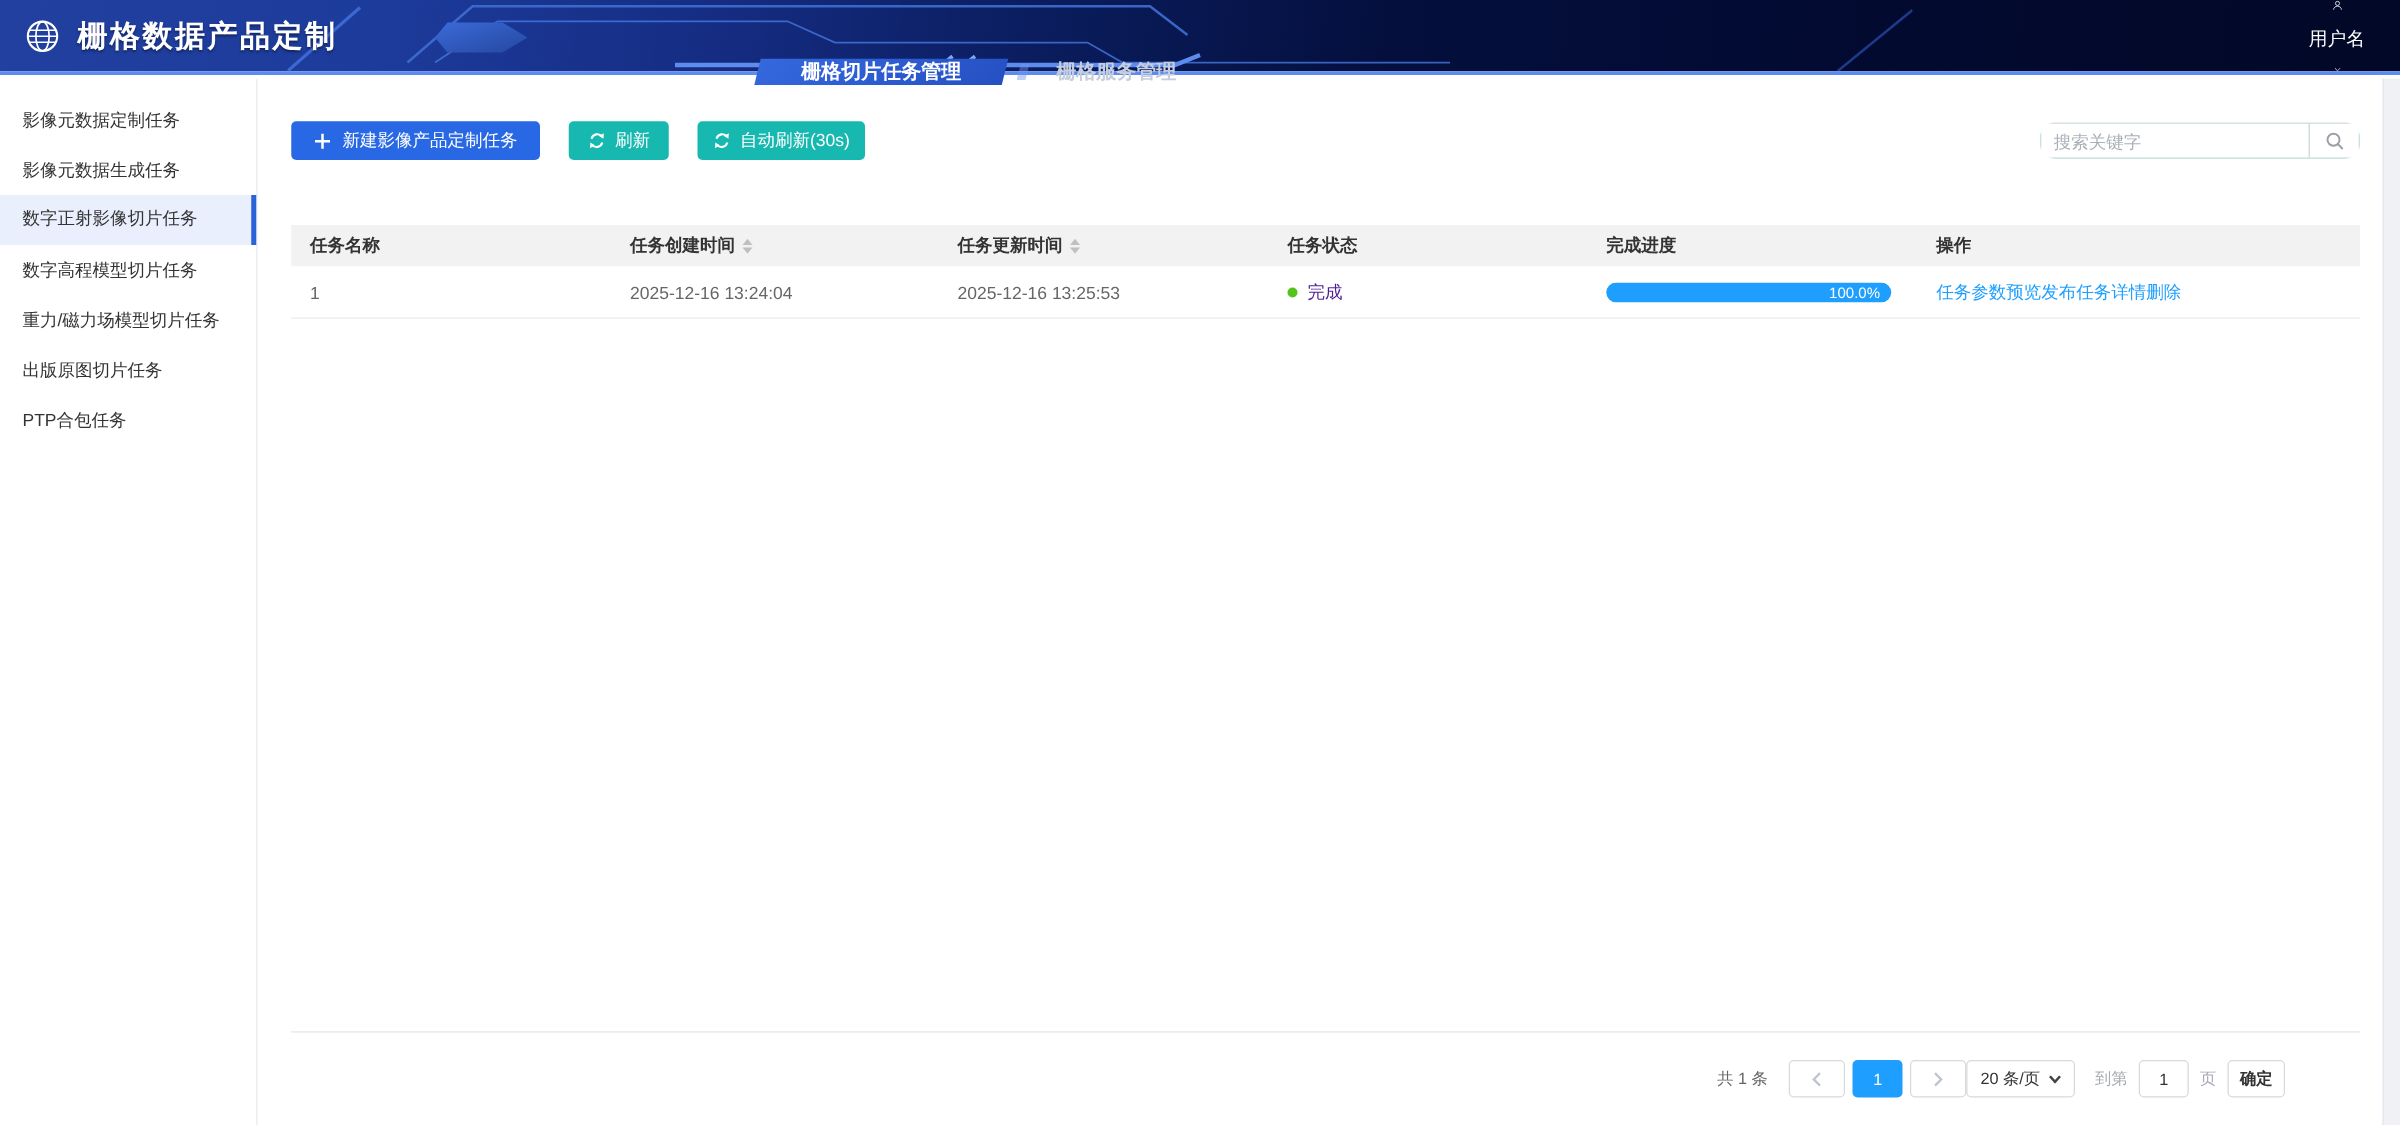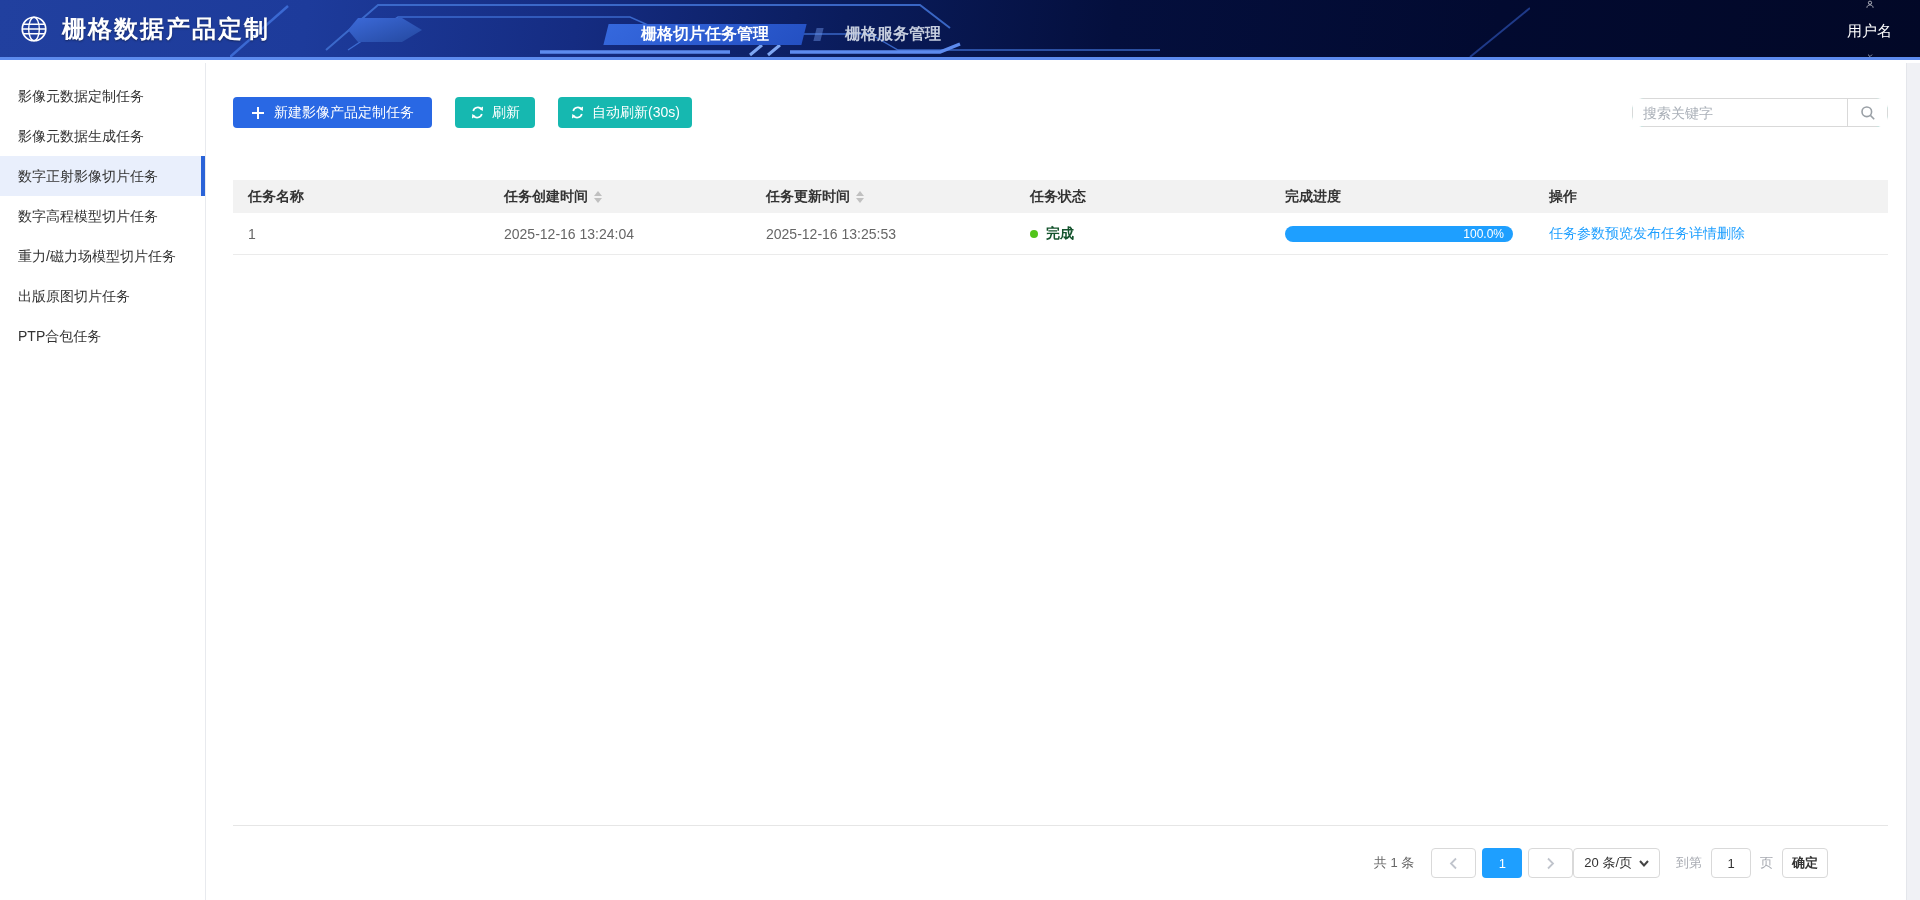--- a/index.html
+++ b/index.html
@@ -13,21 +13,21 @@
   .header {
     position:absolute; left:0; top:0; width:1920px; height:60px;
     background:linear-gradient(97deg,#21409f 0%,#1d3b9b 16%,#152c82 30%,#0a1c5c 44%,#040f3d 58%,#020a30 78%,#020827 100%);
     border-bottom:3px solid #5d8bee;
     display:flex; align-items:center;
   }
   .logo-wrap { display:flex; align-items:center; gap:12px; padding-left:18px; position:relative; z-index:2; }
   .logo-title { color:#fff; font-size:24px; font-weight:800; letter-spacing:2px; text-shadow:0 1px 2px rgba(0,0,0,.4); white-space:nowrap; }
   .header-deco { position:absolute; left:230px; top:0; width:1300px; height:57px; pointer-events:none; }
 
-  .nav-tabs { position:absolute; left:600px; top:0; height:68px; display:flex; align-items:center; z-index:1; }
+  .nav-tabs { position:absolute; left:600px; top:0; height:68px; display:flex; align-items:flex-end; z-index:1; }
   .nav-tab { position:relative; display:flex; align-items:center; justify-content:center;
              color:#c6cede; font-size:16px; font-weight:700; cursor:pointer; white-space:nowrap; }
   .nav-tab.active { width:210px; color:#fff; }
   .nav-tab:not(.active){ padding:0 35px; }
   .nav-tab.active .tab-bg {
     position:absolute; left:6px; right:6px; top:0; bottom:0;
     transform:skewX(-14deg);
     background:linear-gradient(135deg,#3568dd 0%,#2c5bd0 55%,#2450c2 100%);
   }
   .nav-tab.active .tab-echo {
@@ -39,21 +39,21 @@
   .user-wrap { position:absolute; right:28px; top:0; height:57px; display:flex; align-items:center; gap:13px; cursor:pointer;flex-direction:column; }
   .user-name { color:#fff; font-size:15px; }
 
   
   .sidebar {
     position:absolute; left:0; top:63px; width:206px; bottom:0;
     background:#fff; border-right:1px solid #e8eaee; padding-top:13px;
   }
   .side-item { position:relative; height:40px; line-height:40px; padding-left:18px;
                font-size:14px; color:#333; cursor:pointer; white-space:nowrap; }
-  .side-item.active { background:#e9effc; }
+  .side-item.active { background:#e9effc;font-family:Liberation Mono, monospace; }
   .side-item.active::after { content:""; position:absolute; right:0; top:0; bottom:0; width:4px; background:#2a63d8; }
 
   
   .content { position:absolute; left:207px; top:63px; right:0; bottom:0; background:#fff; padding:0 32px 0 26px; }
 
   .toolbar { margin-top:34px; height:31px; display:flex; align-items:center; }
   .btn { display:flex; align-items:center; justify-content:center; height:31px; border:none;
          border-radius:4px; color:#fff; font-size:14px; cursor:pointer; font-family:inherit; }
   .btn-new { background:#2968e4; padding:0 18px; gap:9px; }
   .btn-teal { background:#16b8b0; gap:7px; }
@@ -74,21 +74,21 @@
   .tbody-row { height:42px; color:#666; border-bottom:1px solid #ebebeb; }
   .td { padding-left:15px; display:flex; align-items:center; overflow:hidden; white-space:nowrap; }
   .c1{width:256px;} .c2{width:262px;} .c3{width:264px;} .c4{width:255px;} .c5{width:264px;} .c6{flex:1;}
 
   .sort-caret { display:inline-flex; flex-direction:column; gap:2px; margin-left:6px; }
   .sort-caret i { width:0; height:0; border-left:4px solid transparent; border-right:4px solid transparent; display:block; }
   .sort-caret .up { border-bottom:5px solid #c0c0c0; }
   .sort-caret .dn { border-top:5px solid #c0c0c0; }
 
   .status-dot { width:8px; height:8px; border-radius:50%; background:#52c41a; margin-right:8px; flex:none; }
-  .status-text { color:#14532d; font-weight:700; }
+  .status-text { color:#4c1d95; font-weight:400; }
 
   .progress-bar { position:relative; width:228px; height:16px; border-radius:8px; background:#1e9fff; }
   .progress-label { position:absolute; right:9px; top:0; line-height:16px; color:#fff; font-size:12px; }
 
   .actions { display:flex; }
   .action-link { color:#1e9fff; cursor:pointer; text-decoration:none; white-space:nowrap; }
 
   
   .table-footer { position:absolute; left:26px; right:32px; bottom:8px; border-top:1px solid #e6e6e6;
                   padding:22px 60px 14px 0; display:flex; justify-content:flex-end; align-items:center; font-size:13px; }

